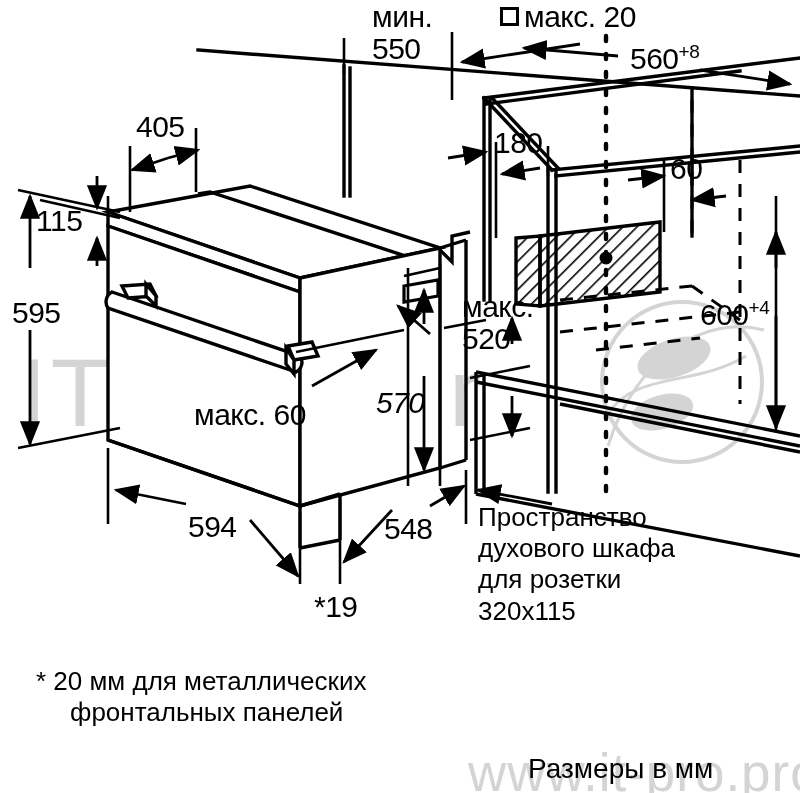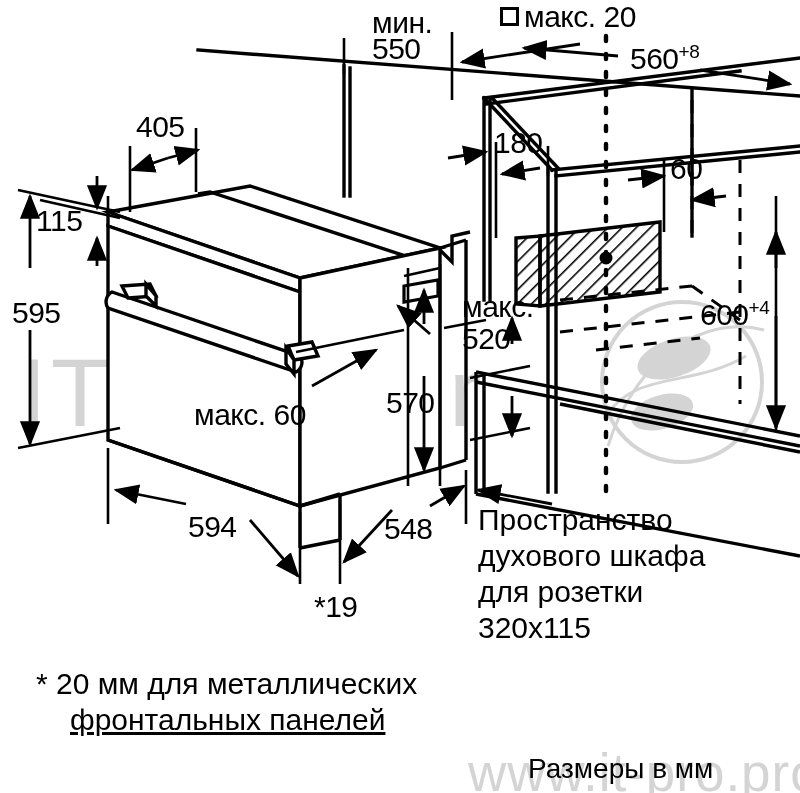--- a/index.html
+++ b/index.html
@@ -32,21 +32,21 @@
   .dim {
     font-size: 30px;
     letter-spacing: -0.5px;
   }
   .dim-sup {
     font-size: 19px;
     vertical-align: super;
     letter-spacing: -0.5px;
   }
   .note {
-    font-size: 30px;
+    font-size: 26px;
     line-height: 1.18;
   }
   .note-block {
     position: absolute;
     color: #000000;
     font-family: "Liberation Sans", sans-serif;
     line-height: 1.2;
   }
   .wm {
     position: absolute;
@@ -267,21 +267,21 @@
       <line x1="776" y1="268" x2="776" y2="232" marker-end="url(#arr)"></line>
       <line x1="776" y1="316" x2="776" y2="428" marker-end="url(#arr)"></line>
 
       <line x1="512" y1="344" x2="512" y2="318" marker-end="url(#arr)"></line>
       <line x1="512" y1="396" x2="512" y2="436" marker-end="url(#arr)"></line>
 
       <line x1="552" y1="504" x2="478" y2="490" marker-end="url(#arr)"></line>
     </g>
   </svg>
 
-  <div class="lbl dim" style="left:372px; top:2px;margin-top:6px;">мин.</div>
+  <div class="lbl dim" style="left:372px; top:2px;">мин.</div>
   <div class="lbl dim" style="left:372px; top:34px;">550</div>
 
   <div class="lbl dim" style="left:500px; top:2px;">
     <span class="sq-symbol"></span><span>макс. 20</span>
   </div>
 
   <div class="lbl dim" style="left:630px; top:42px;">
     <span>560</span><span class="dim-sup">+8</span>
   </div>
 
@@ -297,37 +297,37 @@
 
   <div class="lbl dim" style="left:700px; top:298px;">
     <span>600</span><span class="dim-sup">+4</span>
   </div>
 
   <div class="lbl dim" style="left:462px; top:292px;">макс.</div>
   <div class="lbl dim" style="left:462px; top:324px;">520</div>
 
   <div class="lbl dim" style="left:194px; top:400px;">макс. 60</div>
 
-  <div class="lbl dim" style="left:386px; top:388px;">570</div>
+  <div class="lbl dim" style="left:376px; top:388px;font-style:italic;">570</div>
 
   <div class="lbl dim" style="left:188px; top:512px;">594</div>
 
   <div class="lbl dim" style="left:384px; top:514px;">548</div>
 
   <div class="lbl dim" style="left:314px; top:592px;">*19</div>
 
   <div class="note-block note" style="left:478px; top:502px;">
     <div>Пространство</div>
     <div>духового шкафа</div>
     <div>для розетки</div>
     <div>320х115</div>
   </div>
 
   <div class="note-block note" style="left:36px; top:666px;">
     <div>* 20 мм для металлических</div>
-    <div style="padding-left:34px;text-decoration:underline;">фронтальных панелей</div>
+    <div style="padding-left:34px;">фронтальных панелей</div>
   </div>
 
   <div class="wm" id="wm-url">www.it-pro.pro</div>
 
   <div class="lbl note" style="left:528px; top:752px; font-size:28px;">Размеры в мм</div>
 
 </div>
 
 </body></html>

